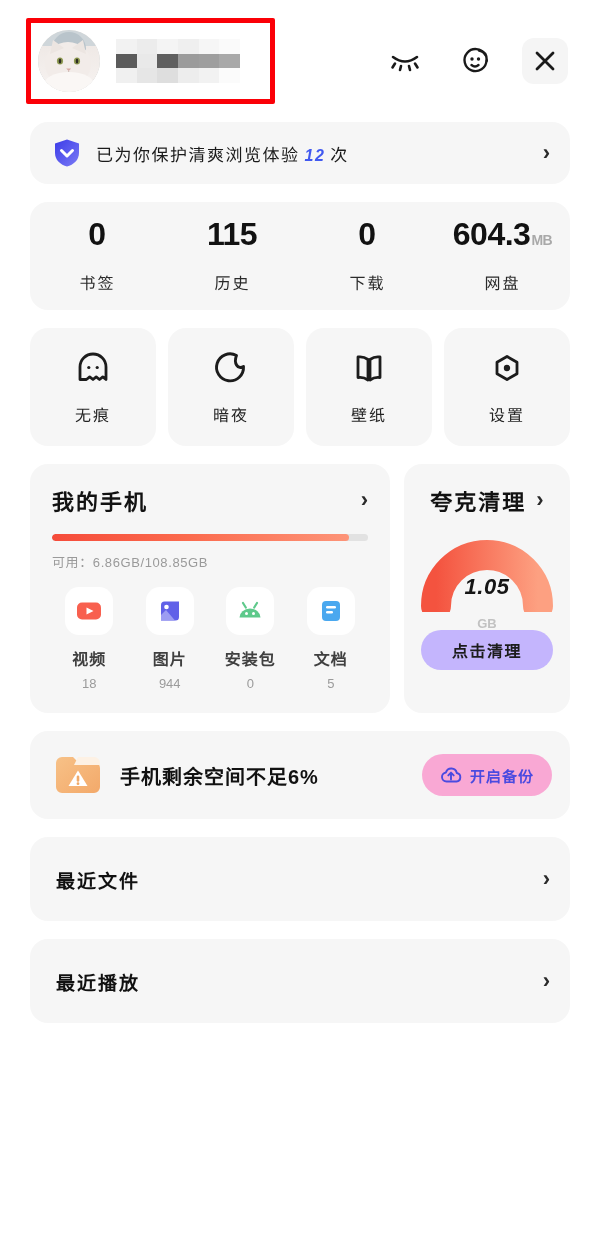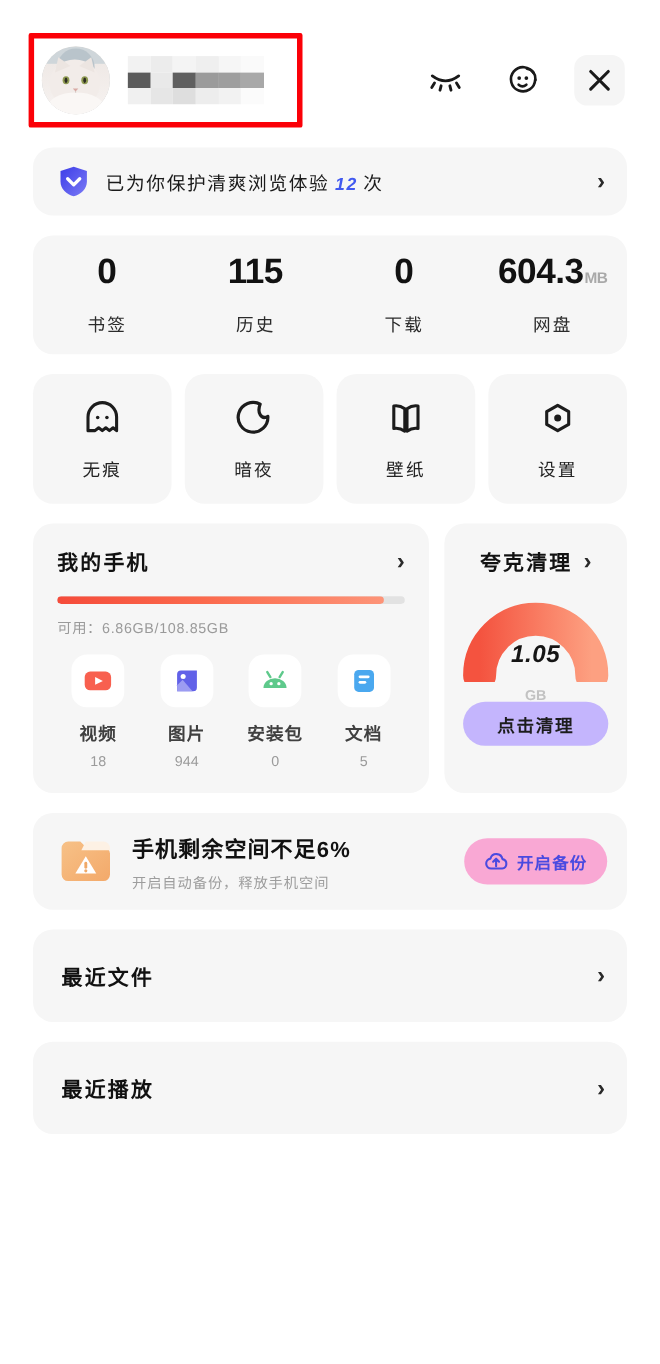--- a/index.html
+++ b/index.html
@@ -7,21 +7,21 @@
   html, body {
     width: 600px; height: 1240px;
     background: #ffffff;
     font-family: "Liberation Sans", "DejaVu Sans", sans-serif;
     overflow: hidden;
   }
   .screen {
     position: relative;
     width: 600px; height: 1240px;
     background: #ffffff;
-    padding: 16px 30px;
+    padding: 4px 30px;
   }
 
   
   .header {
     height: 114px;
     display: flex;
     align-items: center;
     position: relative;
   }
   .user-block {
@@ -172,21 +172,21 @@
   .phone-card {
     flex: 1 1 auto;
     width: 330px;
     padding: 20px 22px 22px;
   }
   .phone-head {
     display: flex;
     align-items: center;
   }
   .card-title {
-    font-size: 19px;
+    font-size: 22px;
     font-weight: 700;
     color: #121212;
     letter-spacing: 2px;
   }
   .bar-track {
     margin-top: 18px;
     height: 7px;
     border-radius: 4px;
     background: #e2e2e2;
     overflow: hidden;
@@ -601,21 +601,20 @@
       </defs>
       <path d="M4 14 a6 6 0 0 1 6-6 h11 l5 5 h16 a6 6 0 0 1 6 6 v19 a6 6 0 0 1 -6 6 H10 a6 6 0 0 1 -6-6 Z" fill="url(#fldg)"></path>
       <path d="M26 8 h16 a6 6 0 0 1 6 6 v2 H22 Z" fill="#fdf1e4"></path>
       <path d="M26 21.5 L35.5 37 H16.5 Z" fill="#ffffff"></path>
       <rect x="24.7" y="26.5" width="2.6" height="6.2" rx="1.3" fill="#f0a968"></rect>
       <circle cx="26" cy="34.7" r="1.4" fill="#f0a968"></circle>
     </svg>
 
     <div class="backup-texts">
       <div class="backup-title">手机剩余空间不足6%</div>
-      <div class="backup-sub">开启自动备份，释放手机空间</div>
     </div>
 
     <button class="backup-btn">
       <svg width="22" height="22" viewBox="0 0 22 22" fill="none" stroke="#4a4ae0" stroke-width="1.9" stroke-linecap="round" stroke-linejoin="round">
         <path d="M6.5 17.5 a4.5 4.5 0 0 1 -0.6 -8.96 A5.6 5.6 0 0 1 16.8 9 a4.3 4.3 0 0 1 -0.3 8.5 Z"></path>
         <path d="M11 15.5 V8.8 M8.3 11.4 L11 8.6 L13.7 11.4"></path>
       </svg>
       <span class="backup-btn-label">开启备份</span>
     </button>
   </div>

